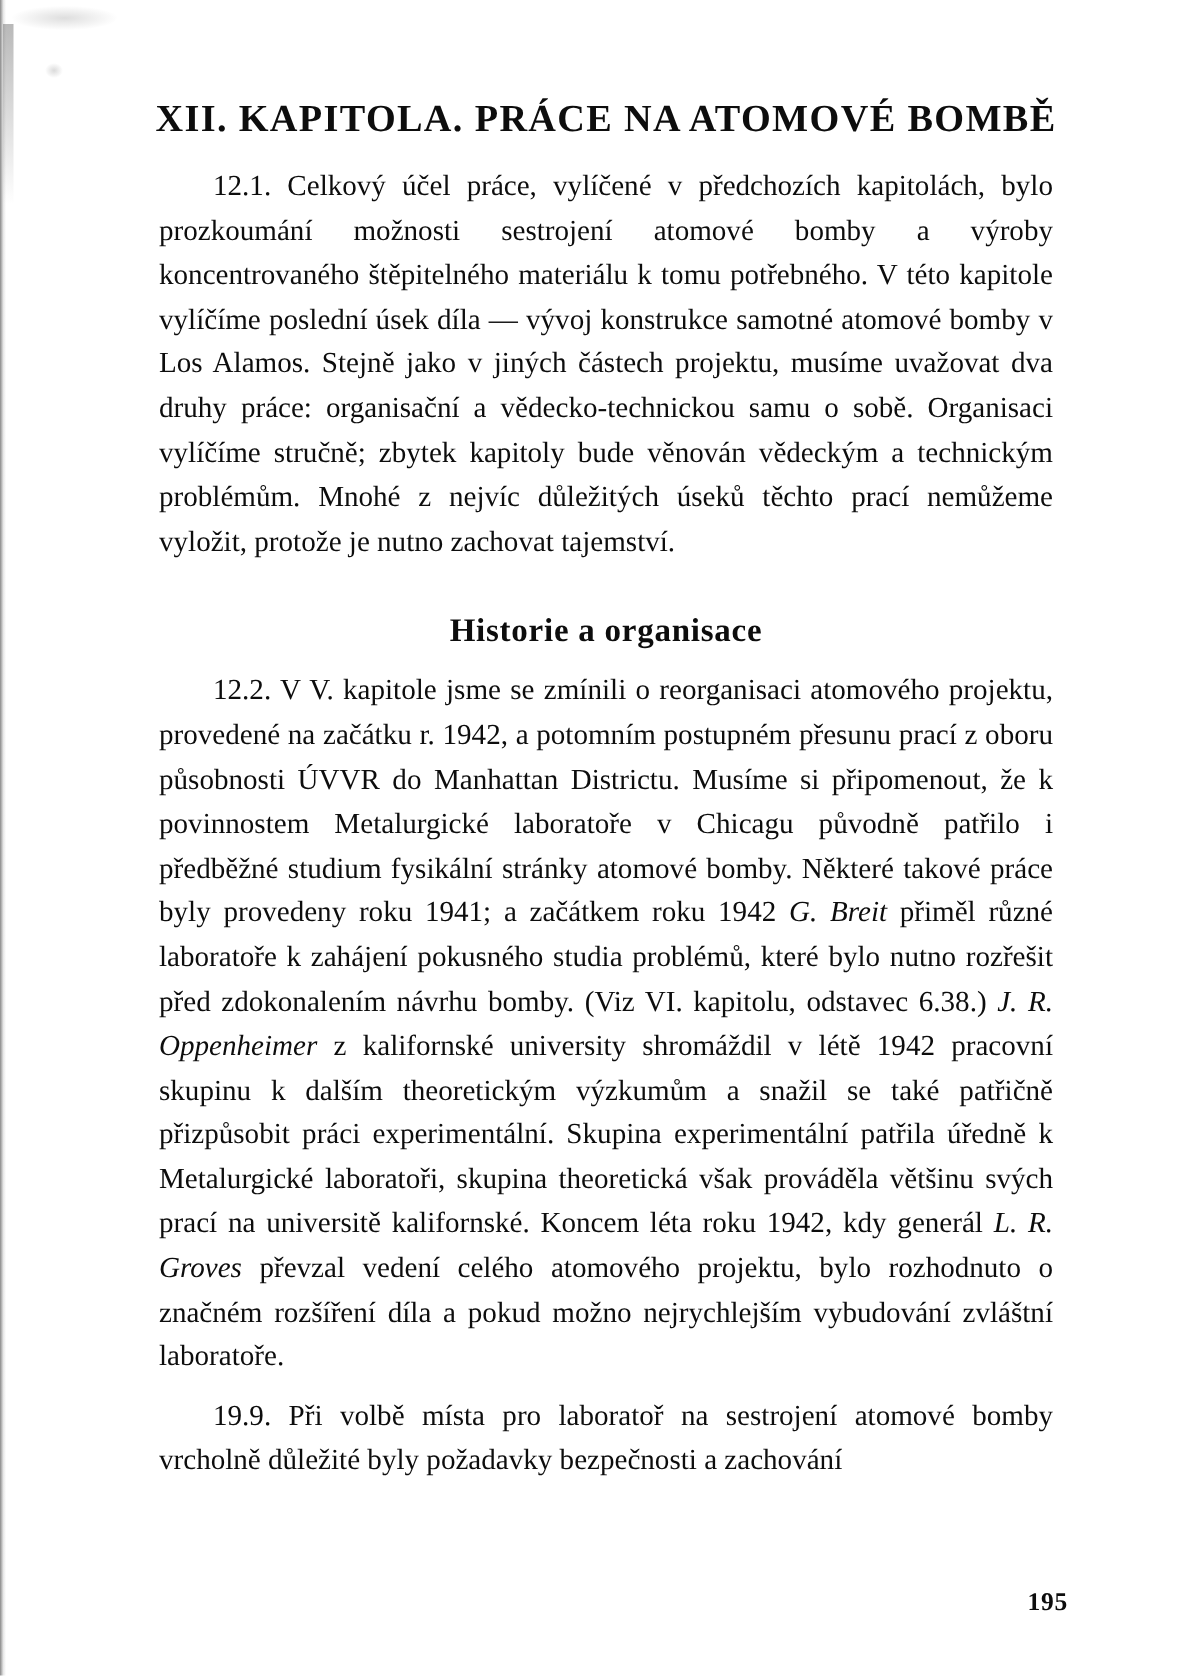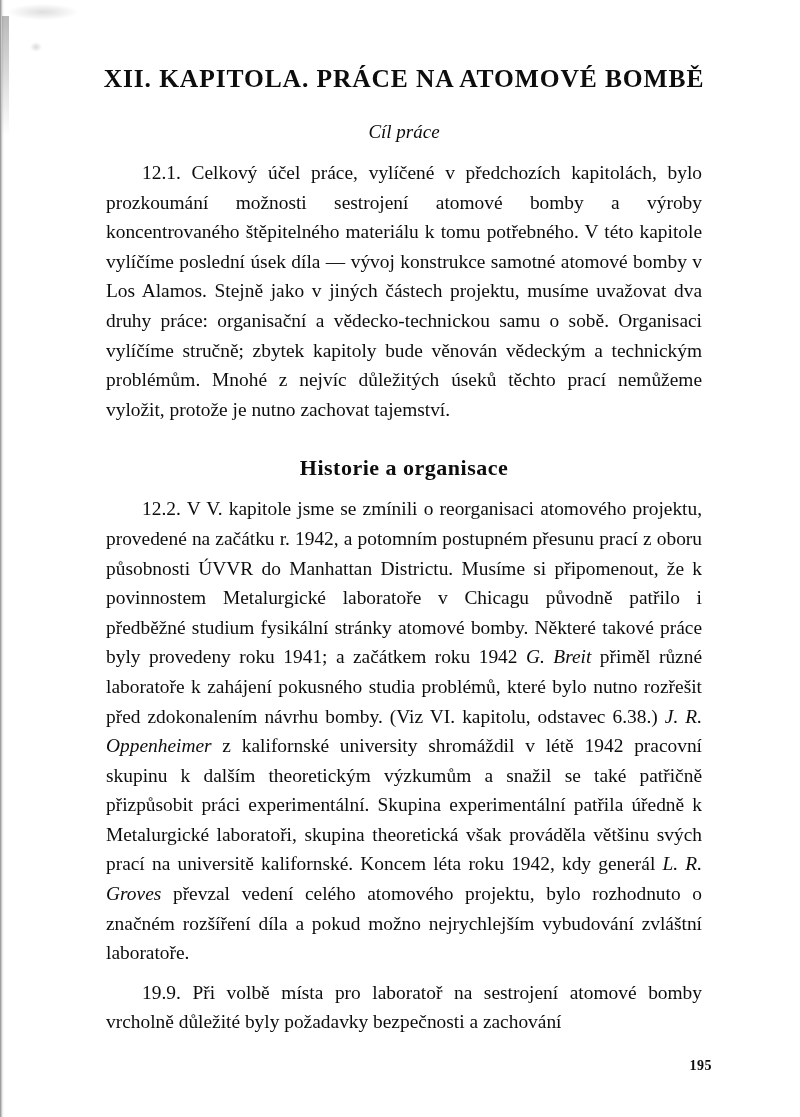--- a/index.html
+++ b/index.html
@@ -107,40 +107,39 @@
   .heading-gap-top { height: 22px; }
 
   i, .it { font-style: italic; }
 
   .page-number {
     position: absolute;
     left: 0;
     top: 1058px;
     width: 712px;
     text-align: right;
-    font-size: 14px;
+    font-size: 17px;
     font-weight: bold;
     letter-spacing: 0.5px;
   }
 </style>
 </head>
 <body>
 
 <div class="page">
 
   <div class="scan-edge"></div>
   <div class="scan-smudge-a"></div>
   <div class="scan-smudge-b"></div>
   <div class="scan-smudge-c"></div>
 
   <div class="content">
 
     <h1 class="chapter-title">XII. KAPITOLA. PRÁCE NA ATOMOVÉ BOMBĚ</h1>
 
-    <div class="section-heading-italic">Cíl práce</div>
 
     <p class="para first-of-block"><span class="indent"></span><span>12.1.</span> <span>Celkový účel práce, vylíčené v předchozích kapitolách, bylo prozkoumání možnosti sestrojení atomové bomby a výroby koncentrovaného štěpitelného materiálu k tomu potřebného. V této kapitole vylíčíme poslední úsek díla — vývoj konstrukce samotné atomové bomby v Los Alamos. Stejně jako v jiných částech projektu, musíme uvažovat dva druhy práce: organisační a vědecko-technickou samu o sobě. Organisaci vylíčíme stručně; zbytek kapitoly bude věnován vědeckým a technickým problémům. Mnohé z nejvíc důležitých úseků těchto prací nemůžeme vyložit, protože je nutno zachovat tajemství.</span></p>
 
     <div class="heading-gap-top"></div>
 
     <div class="section-heading-bold">Historie a organisace</div>
 
     <p class="para first-of-block"><span class="indent"></span><span>12.2.</span> <span>V V. kapitole jsme se zmínili o reorganisaci atomového projektu, provedené na začátku r. 1942, a potomním postupném přesunu prací z oboru působnosti ÚVVR do Manhattan Districtu. Musíme si připomenout, že k povinnostem Metalurgické laboratoře v Chicagu původně patřilo i předběžné studium fysikální stránky atomové bomby. Některé takové práce byly provedeny roku 1941; a začátkem roku 1942 </span><span class="it">G. Breit</span><span> přiměl různé laboratoře k zahájení pokusného studia problémů, které bylo nutno rozřešit před zdokonalením návrhu bomby. (Viz VI. kapitolu, odstavec 6.38.) </span><span class="it">J. R. Oppenheimer</span><span> z kalifornské university shromáždil v létě 1942 pracovní skupinu k dalším theoretickým výzkumům a snažil se také patřičně přizpůsobit práci experimentální. Skupina experimentální patřila úředně k Metalurgické laboratoři, skupina theoretická však prováděla většinu svých prací na universitě kalifornské. Koncem léta roku 1942, kdy generál </span><span class="it">L. R. Groves</span><span> převzal vedení celého atomového projektu, bylo rozhodnuto o značném rozšíření díla a pokud možno nejrychlejším vybudování zvláštní laboratoře.</span></p>
 
     <p class="para"><span class="indent"></span><span>19.9.</span> <span>Při volbě místa pro laboratoř na sestrojení atomové bomby vrcholně důležité byly požadavky bezpečnosti a zachování</span></p>

